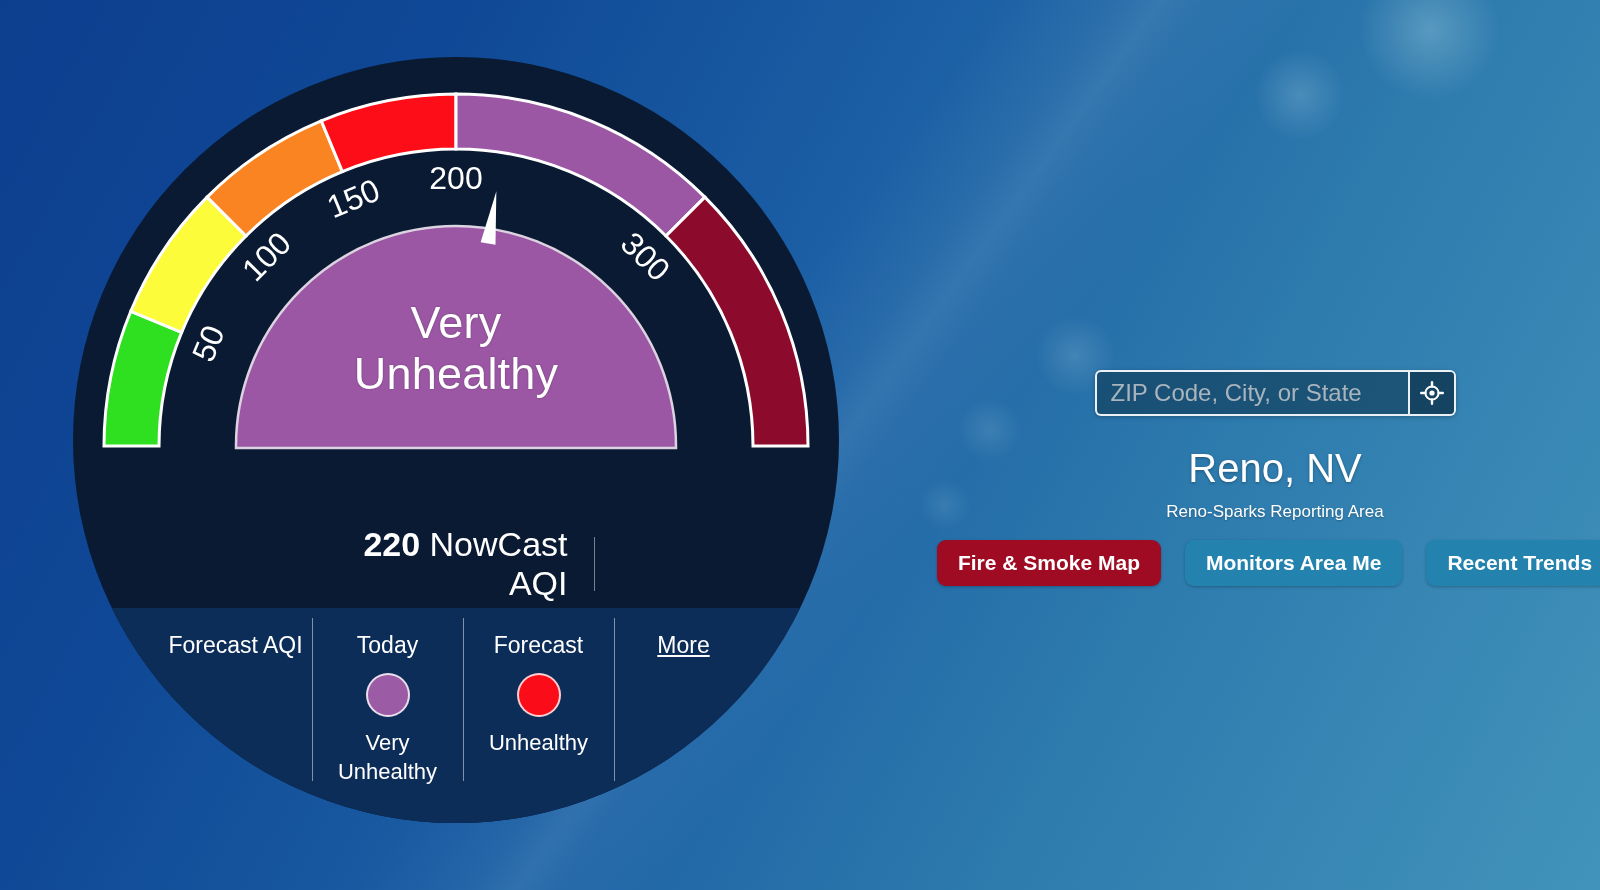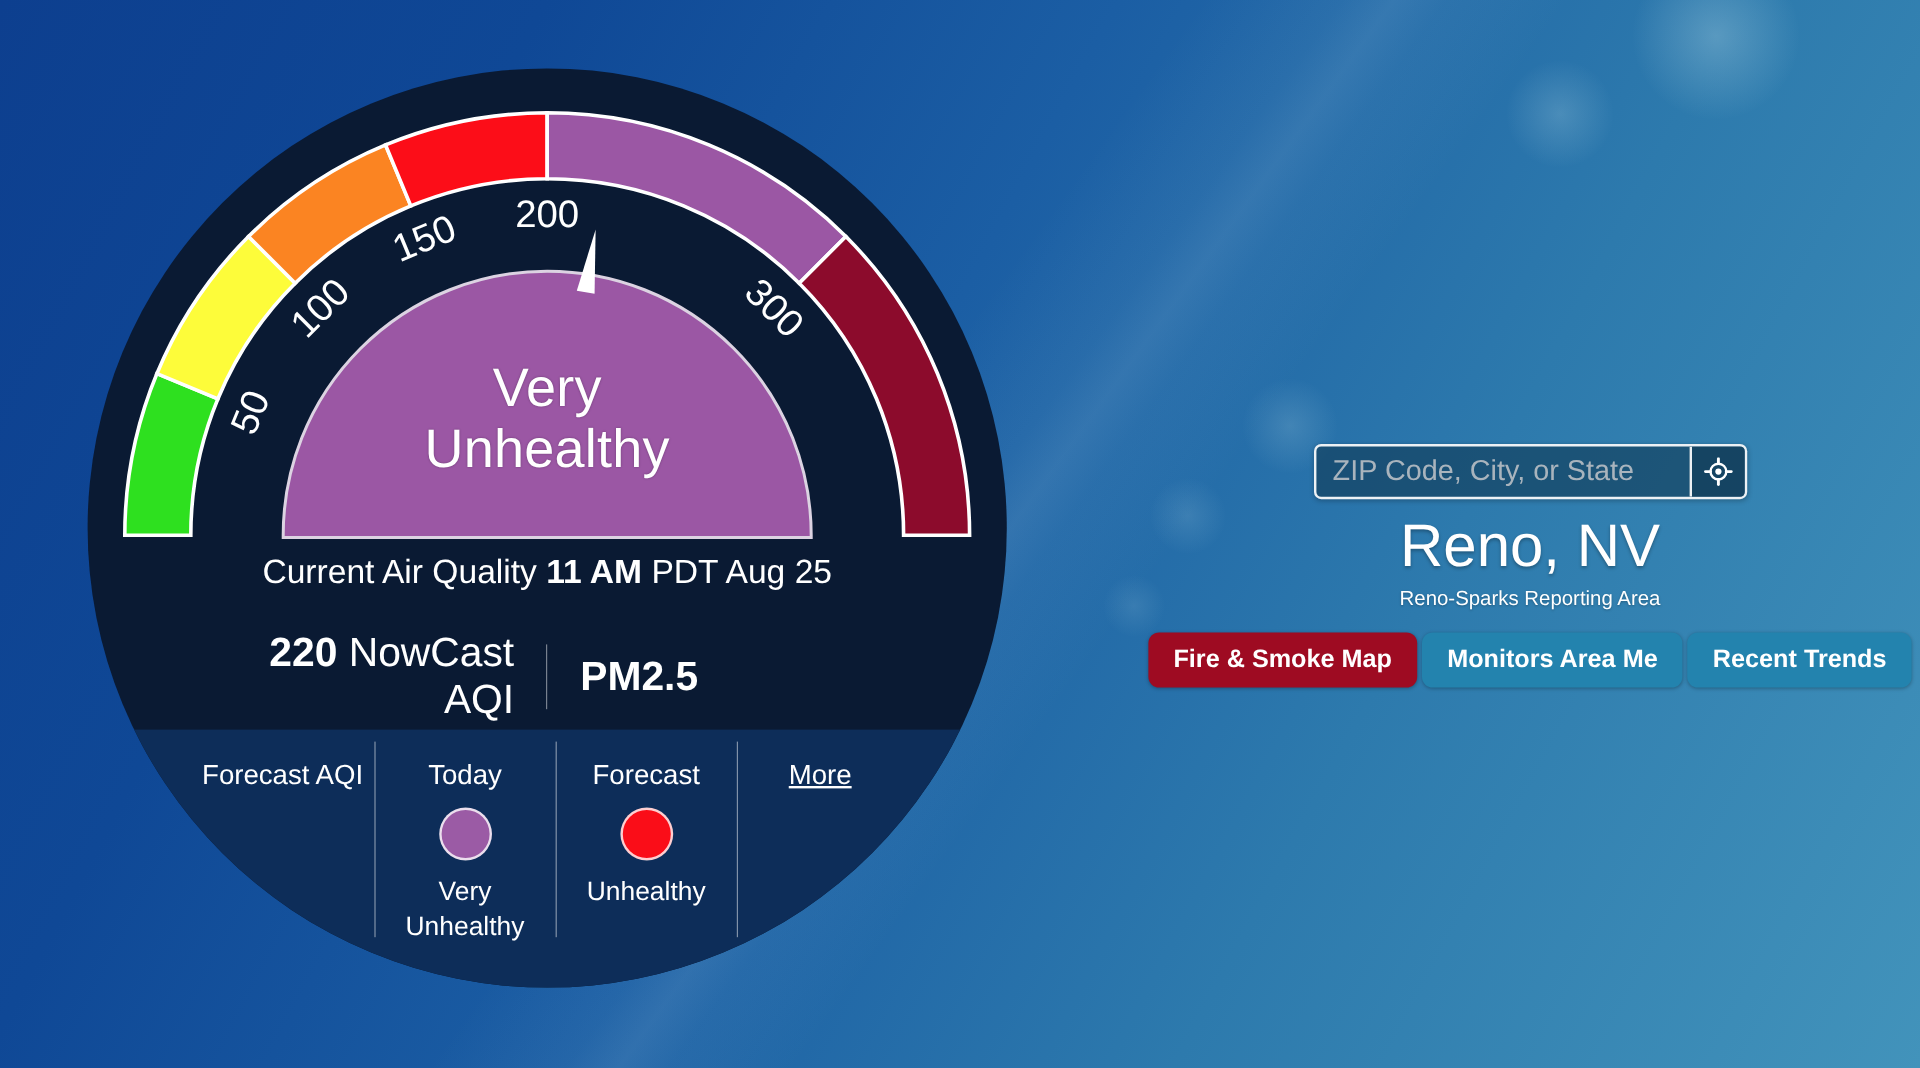--- a/index.html
+++ b/index.html
@@ -232,38 +232,38 @@
     background: rgba(16,58,86,0.62);
     color: #ffffff;
     display: flex;
     align-items: center;
     justify-content: center;
     cursor: pointer;
     padding: 0;
   }
 
   #city-name {
-    margin-top: 11px;
-    font-size: 50px;
+    margin-top: 24px;
+    font-size: 40px;
     line-height: 56px;
     color: #ffffff;
     text-shadow: 0 1px 3px rgba(0,0,0,0.30);
   }
   #reporting-area {
     margin-top: 6px;
     font-size: 17px;
     color: #ffffff;
     text-shadow: 0 1px 2px rgba(0,0,0,0.28);
   }
 
   #button-row {
     margin-top: 18px;
     display: flex;
     justify-content: center;
-    gap: 4px;
+    gap: 24px;
   }
   .pill-btn {
     border: none;
     border-radius: 9px;
     color: #ffffff;
     font-family: "Liberation Sans", sans-serif;
     font-size: 21px;
     font-weight: bold;
     padding: 11px 21px;
     cursor: pointer;
@@ -314,33 +314,27 @@
         </g>
       <path id="center-dome" fill="#9b57a4" stroke="#dcd3e2" stroke-width="2.5" d="M 163 389 A 220 220 0 0 1 603 389 L 603 391 L 163 391 Z"></path>
       <polygon id="needle" fill="#ffffff" points="423.36009198037954,134.17640812645445 422.4767278877108,187.69714866579847 407.6614027787838,185.35063169019503"></polygon>
     </svg>
 
     <div id="center-label">
       <div>Very</div>
       <div>Unhealthy</div>
     </div>
 
-    <div id="current-line">
-      <span>Current Air Quality</span>
-      <span class="bold">11 AM</span>
-      <span>PDT Aug 25</span>
-    </div>
 
     <div id="reading-row">
       <div class="aqi-cell">
         <span class="aqi-value">220</span>
         <span>NowCast AQI</span>
       </div>
       <div class="vrule"></div>
-      <div class="param-cell">PM2.5</div>
     </div>
 
     <div id="forecast-strip">
       <div class="fc-col label-col">
         <div class="fc-title">Forecast AQI</div>
       </div>
 
       <div class="fc-divider"></div>
 
       <div class="fc-col day-col">

